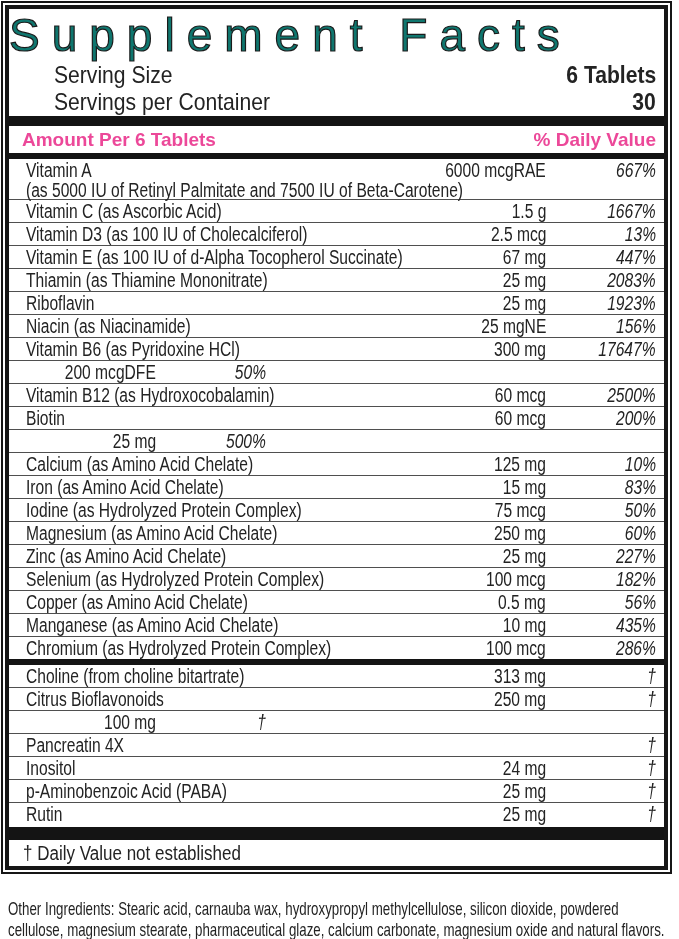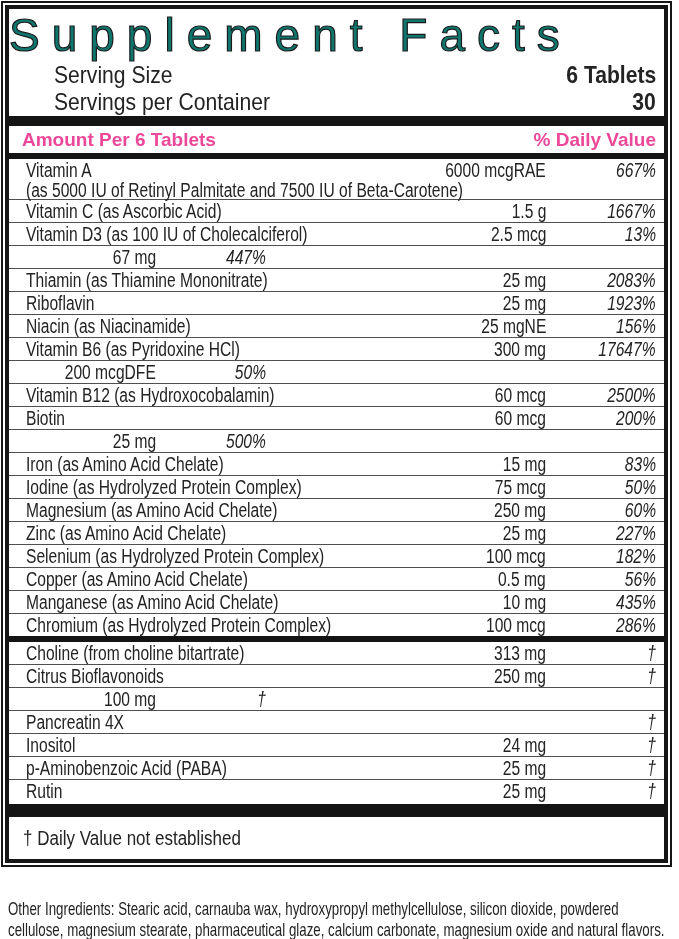--- a/index.html
+++ b/index.html
@@ -32,21 +32,21 @@
   .ruled{border-top:1.5px solid #4f4f4f;}
   .rline{display:flex;align-items:flex-start;height:22px;padding:0 8px 0 17px;}
   .subline{display:flex;height:20px;padding:0 8px 0 17px;margin-top:-2px;}
   .cell{display:block;}
   .cell.name{flex:1;min-width:0;}
   .cell.amt{width:130px;text-align:right;}
   .cell.dv{width:110px;text-align:right;font-style:italic;}
   .cond{display:inline-block;white-space:nowrap;transform:scaleX(0.8);transform-origin:0 50%;}
   .cond.r{transform-origin:100% 50%;}
   .c88{transform:scaleX(0.88);}
-  .footnote-row{display:flex;align-items:center;height:26px;padding:8px 14px;font-size:20px;}
+  .footnote-row{display:flex;align-items:center;height:26px;padding:0 14px;font-size:20px;}
   .other-ing{margin:5px 0 0 8px;font-size:19px;line-height:21px;color:#232323;}
   .oi-line{height:21px;white-space:nowrap;}
   .cond70{display:inline-block;white-space:nowrap;transform:scaleX(0.70);transform-origin:0 50%;}
 </style>
 </head>
 <body>
 
 <div class="page">
   <div class="facts-box">
     <div class="facts-inner">
@@ -93,20 +93,21 @@
           <div class="nrow ruled">
     <div class="rline">
       <span class="cell name"><span class="cond">Vitamin D3 (as 100 IU of Cholecalciferol)</span></span>
       <span class="cell amt"><span class="cond r">2.5 mcg</span></span>
       <span class="cell dv"><span class="cond r">13%</span></span>
     </div>
 
   </div>
           <div class="nrow ruled">
     <div class="rline">
+      <span class="cell name"><span class="cond">Vitamin E (as 100 IU of d-Alpha Tocopherol Succinate)</span></span>
       <span class="cell amt"><span class="cond r">67 mg</span></span>
       <span class="cell dv"><span class="cond r">447%</span></span>
     </div>
 
   </div>
           <div class="nrow ruled">
     <div class="rline">
       <span class="cell name"><span class="cond">Thiamin (as Thiamine Mononitrate)</span></span>
       <span class="cell amt"><span class="cond r">25 mg</span></span>
       <span class="cell dv"><span class="cond r">2083%</span></span>
@@ -162,20 +163,28 @@
   </div>
           <div class="nrow ruled">
     <div class="rline">
       <span class="cell amt"><span class="cond r">25 mg</span></span>
       <span class="cell dv"><span class="cond r">500%</span></span>
     </div>
 
   </div>
           <div class="nrow ruled">
     <div class="rline">
+      <span class="cell name"><span class="cond">Calcium (as Amino Acid Chelate)</span></span>
+      <span class="cell amt"><span class="cond r">125 mg</span></span>
+      <span class="cell dv"><span class="cond r">10%</span></span>
+    </div>
+
+  </div>
+          <div class="nrow ruled">
+    <div class="rline">
       <span class="cell name"><span class="cond">Iron (as Amino Acid Chelate)</span></span>
       <span class="cell amt"><span class="cond r">15 mg</span></span>
       <span class="cell dv"><span class="cond r">83%</span></span>
     </div>
 
   </div>
           <div class="nrow ruled">
     <div class="rline">
       <span class="cell name"><span class="cond">Iodine (as Hydrolyzed Protein Complex)</span></span>
       <span class="cell amt"><span class="cond r">75 mcg</span></span>

